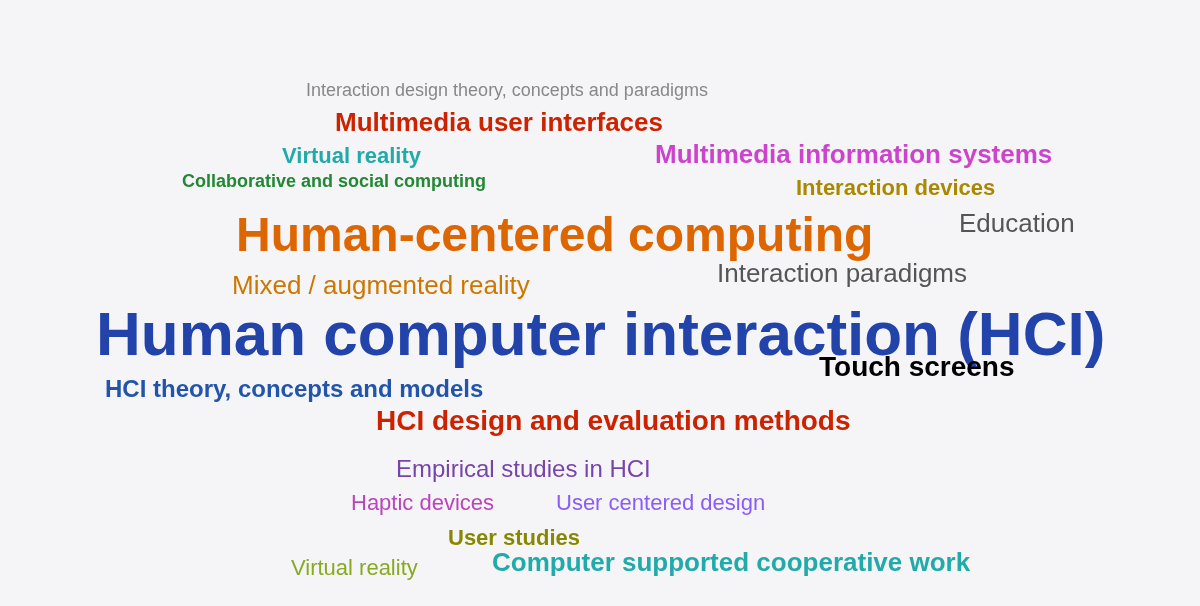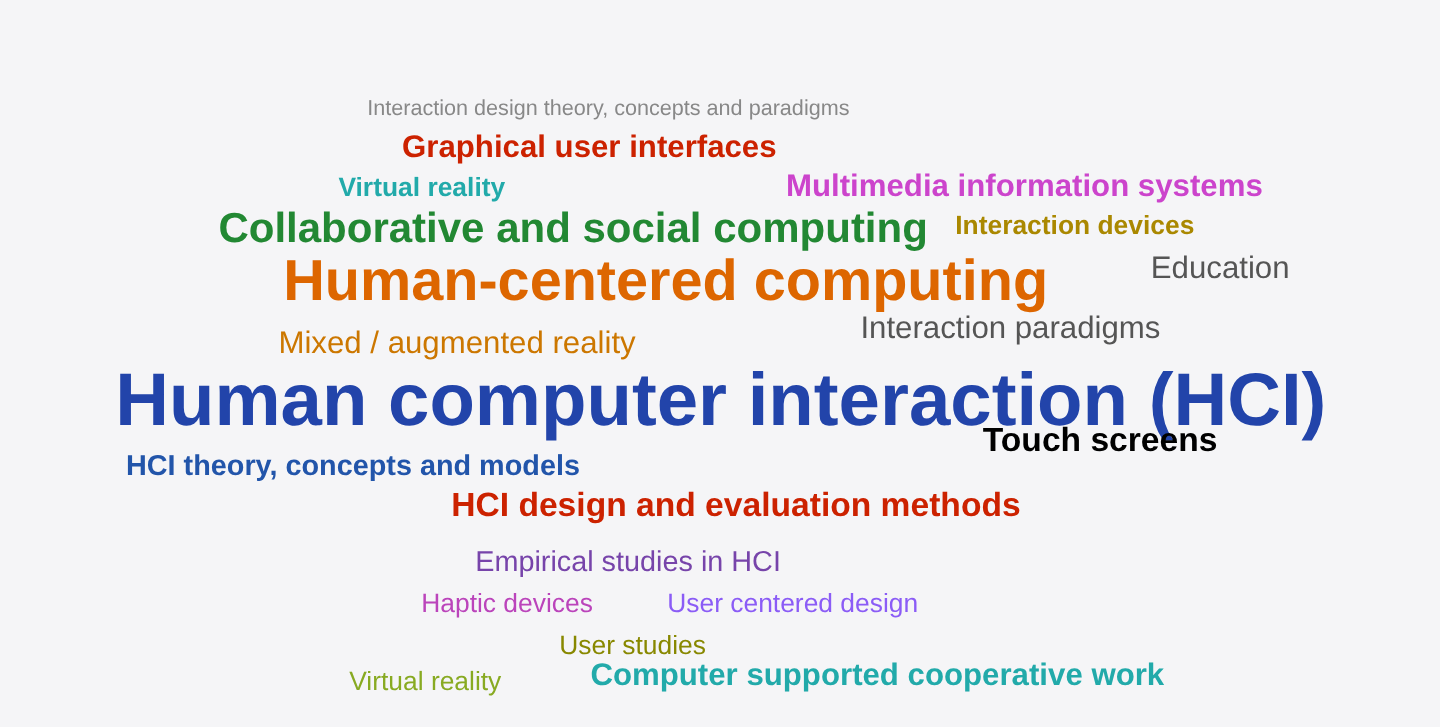--- a/index.html
+++ b/index.html
@@ -20,32 +20,32 @@
       position: absolute;
       white-space: nowrap;
       line-height: 1.1;
     }
   </style>
 </head>
 <body>
 
 <div class="word-cloud">
 <span class="word" style="color: rgb(136, 136, 136); font-size: 18px; top: 45px; left: 270px; font-weight: normal;">Interaction design theory, concepts and paradigms</span>
-    <span class="word" style="color: rgb(204, 34, 0); font-size: 26px; top: 72px; left: 299px; font-weight: bold;">Graphical user interfaces</span>
+    <span class="word" style="color: rgb(204, 34, 0); font-size: 26px; top: 72px; left: 299px; font-weight: bold;">Multimedia user interfaces</span>
     <span class="word" style="color: rgb(204, 68, 204); font-size: 26px; top: 104px; left: 619px; font-weight: bold;">Multimedia information systems</span>
     <span class="word" style="color: rgb(34, 170, 170); font-size: 22px; top: 108px; left: 246px; font-weight: bold;">Virtual reality</span>
-    <span class="word" style="color: rgb(34, 136, 51); font-size: 35px; top: 136px; left: 146px; font-weight: bold;">Collaborative and social computing</span>
+    <span class="word" style="color: rgb(34, 136, 51); font-size: 18px; top: 136px; left: 146px; font-weight: bold;">Collaborative and social computing</span>
     <span class="word" style="color: rgb(170, 136, 0); font-size: 22px; top: 140px; left: 760px; font-weight: bold;">Interaction devices</span>
     <span class="word" style="color: rgb(221, 102, 0); font-size: 48px; top: 173px; left: 200px; font-weight: bold;">Human-centered computing</span>
     <span class="word" style="color: rgb(85, 85, 85); font-size: 26px; top: 173px; left: 923px; font-weight: normal;">Education</span>
     <span class="word" style="color: rgb(204, 119, 0); font-size: 26px; top: 235px; left: 196px; font-weight: normal;">Mixed / augmented reality</span>
     <span class="word" style="color: rgb(85, 85, 85); font-size: 26px; top: 223px; left: 681px; font-weight: normal;">Interaction paradigms</span>
     <span class="word" style="color: rgb(34, 68, 170); font-size: 62px; top: 264px; left: 60px; font-weight: bold;">Human computer interaction (HCI)</span>
     <span class="word" style="color: #000000; font-size: 28px; top: 316px; left: 783px; font-weight: bold;">Touch screens</span>
     <span class="word" style="color: rgb(34, 85, 170); font-size: 24px; top: 340px; left: 69px; font-weight: bold;">HCI theory, concepts and models</span>
     <span class="word" style="color: rgb(204, 34, 0); font-size: 28px; top: 370px; left: 340px; font-weight: bold;">HCI design and evaluation methods</span>
     <span class="word" style="color: rgb(187, 68, 187); font-size: 22px; top: 455px; left: 315px; font-weight: normal;">Haptic devices</span>
     <span class="word" style="color: rgb(119, 68, 170); font-size: 24px; top: 420px; left: 360px; font-weight: normal;">Empirical studies in HCI</span>
     <span class="word" style="color: #8b5cf6; font-size: 22px; top: 455px; left: 520px; font-weight: normal; text-align: right;">User centered design</span>
-    <span class="word" style="color: rgb(136, 136, 0); font-size: 22px; top: 490px; left: 430px; font-weight: normal;">User studies</span>
+    <span class="word" style="color: rgb(136, 136, 0); font-size: 22px; top: 490px; left: 412px; font-weight: bold;">User studies</span>
     <span class="word" style="color: rgb(136, 170, 34); font-size: 22px; top: 520px; left: 255px; font-weight: normal;">Virtual reality</span>
     <span class="word" style="color: rgb(34, 170, 170); font-size: 26px; top: 512px; left: 456px; font-weight: bold;">Computer supported cooperative work</span>
   </div>
 
 </body></html>

